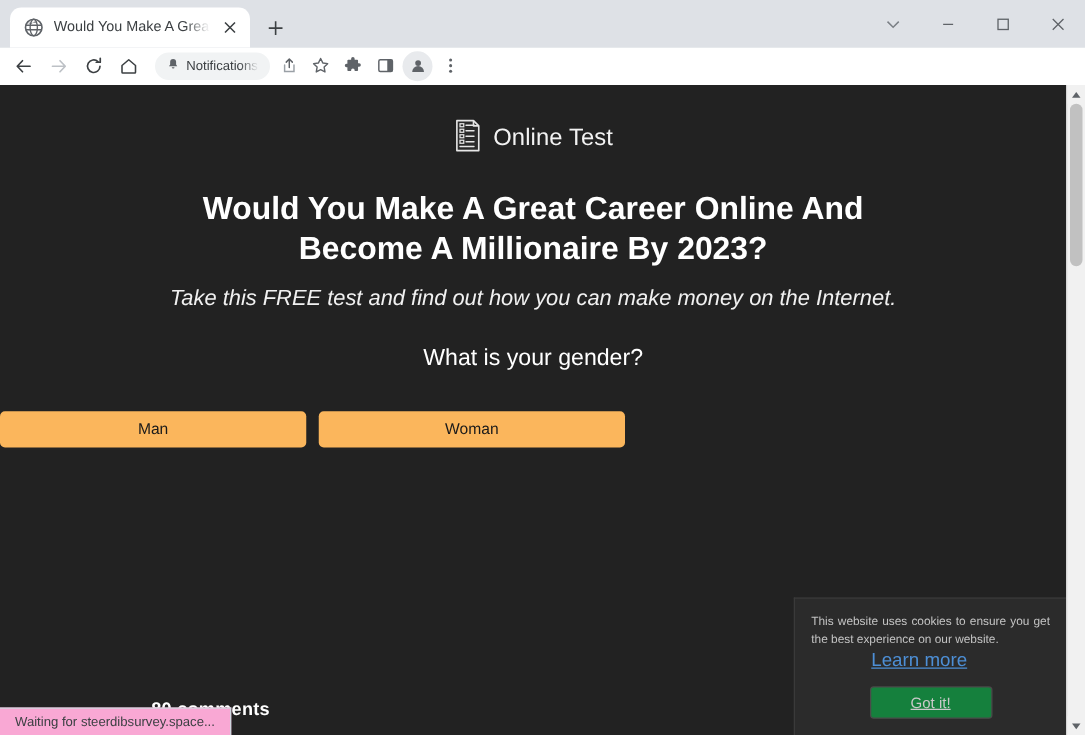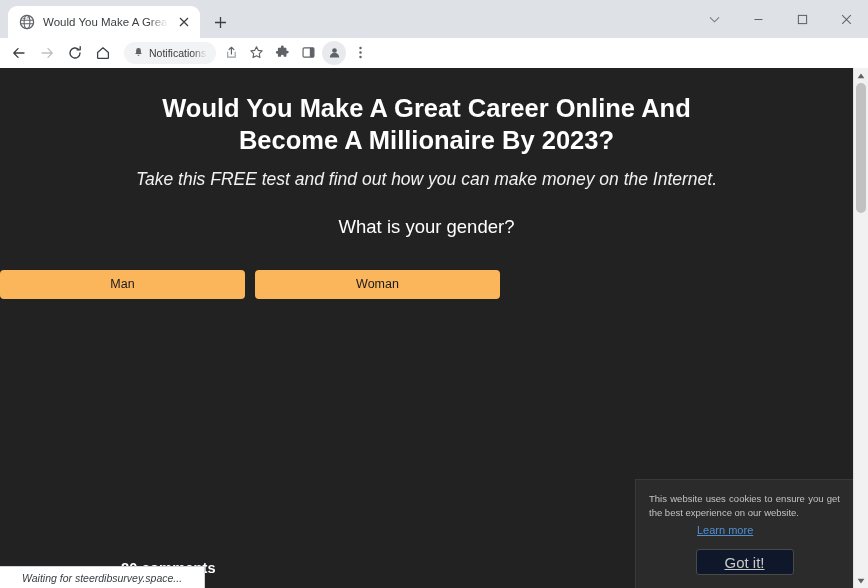--- a/index.html
+++ b/index.html
@@ -214,34 +214,34 @@
   }
   .cookie-text {
     font-size: 9.5px;
     line-height: 1.5;
     color: #c3c3c3;
     text-align: justify;
   }
   .cookie-link {
     display: inline-block;
     margin-top: 1px;
-    font-size: 11px;
+    font-size: 15px;
     color: #4d8fd6;
     text-decoration: underline;
     padding-left: 48px;
   }
   .cookie-btn {
     display: block;
     margin: 11px auto 0;
     width: 98px; height: 26px;
-    background: #0f172a;
+    background: #15803d;
     border: 1px solid #4a4a4a;
     border-radius: 3px;
     color: #c9c9c9;
-    font-size: 15px;
+    font-size: 12px;
     font-family: "Liberation Sans", sans-serif;
     text-decoration: underline;
     cursor: pointer;
   }
 
   
   .scrollbar {
     position: absolute;
     top: 0; right: 0; bottom: 0;
     width: 15px;
@@ -262,26 +262,25 @@
     background: #c1c1c1;
     border-radius: 6px;
   }
 
   
   .status {
     position: absolute;
     left: 0; bottom: 0;
     height: 22px;
     max-width: 290px;
-    background: #ffffff;
+    background: #f9a8d4;
     border-top: 1px solid #cfd6de;
     border-right: 1px solid #cfd6de;
     display: flex; align-items: center;
-    padding: 0 22px;
-    font-style: italic;
+    padding: 0 12px;
   }
   .status-text {
     font-size: 10.5px;
     color: #3c4043;
     white-space: nowrap;
   }
 </style>
 </head>
 <body>
 
@@ -405,20 +404,34 @@
         <circle cx="8" cy="8" r="1.3" fill="#5f6368"></circle>
         <circle cx="8" cy="12.8" r="1.3" fill="#5f6368"></circle>
       </svg>
     </div>
   </div>
 
   <div class="viewport">
 
     <div class="page">
 
+      <div class="brand">
+        <span>
+          <svg width="23" height="27" viewBox="0 0 23 27">
+            <path d="M2.5 1.5h13.3l4.2 4.2v19.8H2.5z" fill="#2b2b2b" stroke="#e6e6e6" stroke-width="1.3" stroke-linejoin="round"></path>
+            <path d="M15.8 1.5v4.2H20" fill="none" stroke="#e6e6e6" stroke-width="1.3" stroke-linejoin="round"></path>
+            <rect x="5" y="4" width="3" height="2.4" fill="none" stroke="#e6e6e6" stroke-width="1"></rect>
+            <rect x="5" y="8.4" width="3" height="2.4" fill="none" stroke="#e6e6e6" stroke-width="1"></rect>
+            <rect x="5" y="12.8" width="3" height="2.4" fill="none" stroke="#e6e6e6" stroke-width="1"></rect>
+            <rect x="5" y="17.2" width="3" height="2.4" fill="none" stroke="#e6e6e6" stroke-width="1"></rect>
+            <path d="M9.8 5.2h6.4M9.8 9.6h6.4M9.8 14h6.4M9.8 18.4h6.4M5 22.2h11.2" stroke="#e6e6e6" stroke-width="1.1" fill="none" stroke-linecap="round"></path>
+          </svg>
+        </span>
+        <span class="brand-name">Online Test</span>
+      </div>
 
       <h1 class="headline">Would You Make A Great Career Online And Become A Millionaire By 2023?</h1>
 
       <p class="subhead">Take this FREE test and find out how you can make money on the Internet.</p>
 
       <div class="question">What is your gender?</div>
 
       <div class="answers">
         <button class="answer-btn">Man</button>
         <button class="answer-btn">Woman</button>

